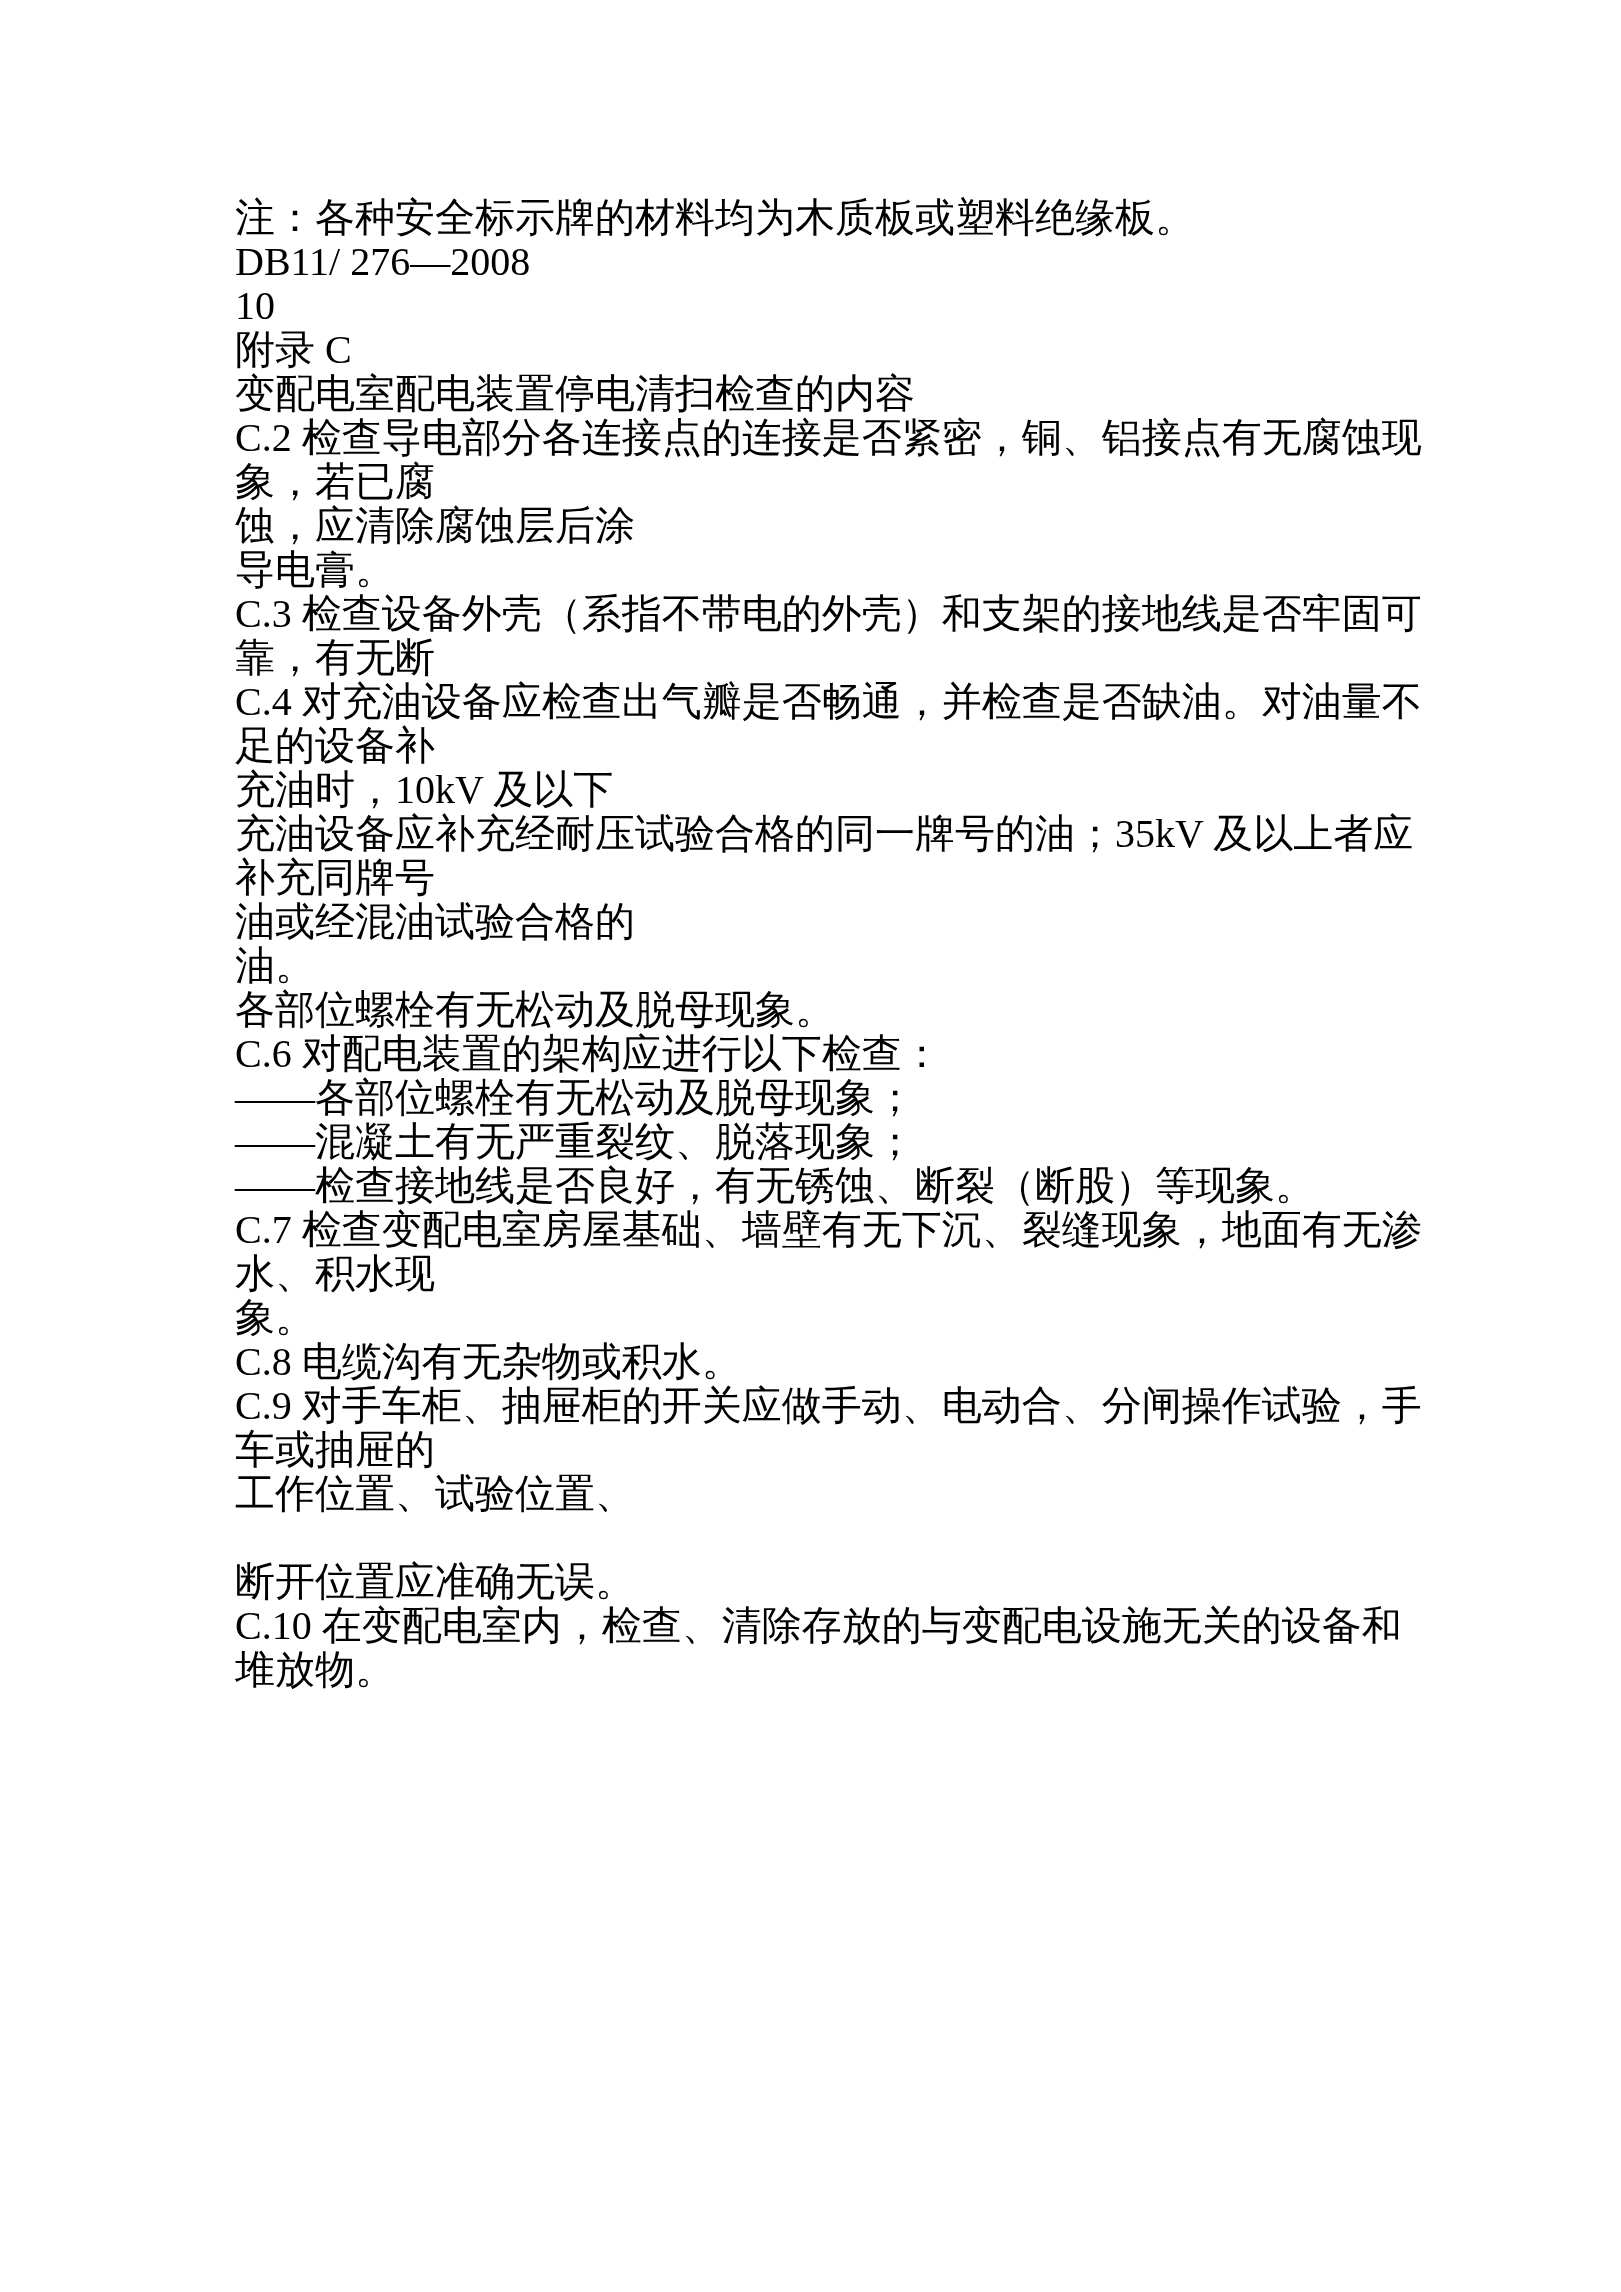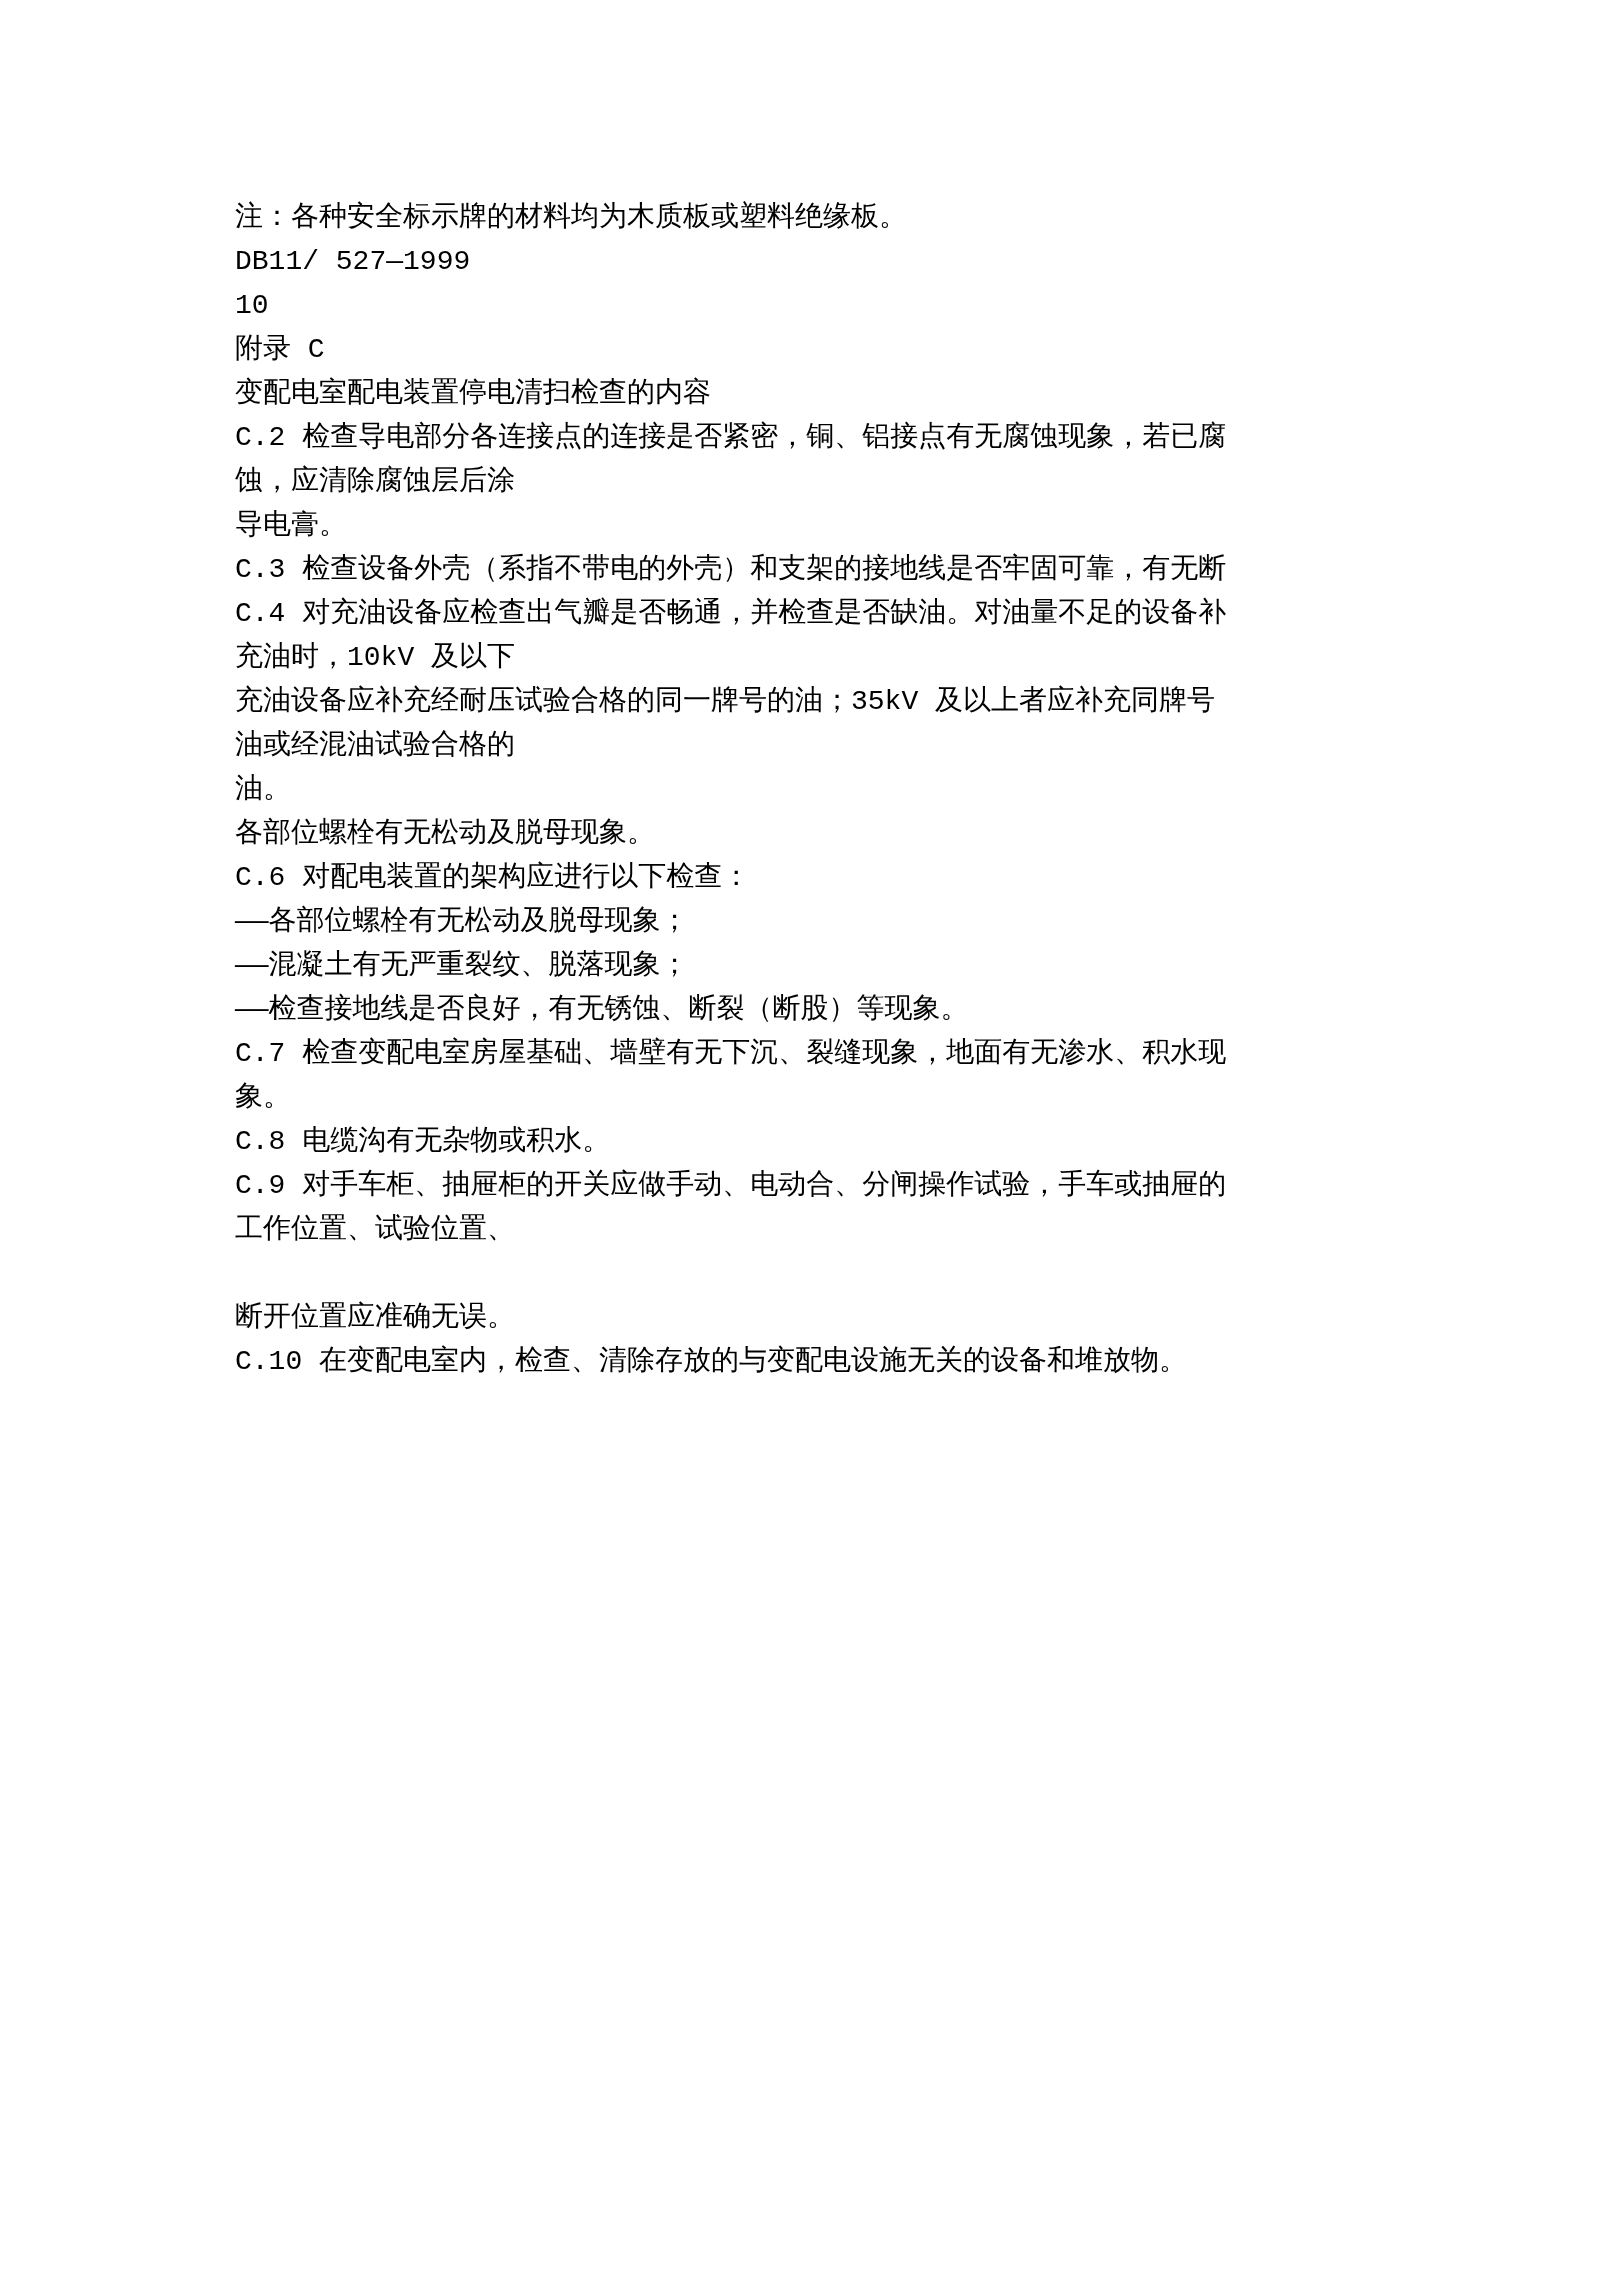--- a/index.html
+++ b/index.html
@@ -16,36 +16,36 @@
   }
   .text-block {
     position: absolute;
     left: 235px;
     top: 196px;
     width: 1206px;
   }
   .line {
     margin: 0;
     padding: 0;
-    font-family: Liberation Mono, monospace;
-    font-size: 28px;
+    font-family: Liberation Serif, serif;
+    font-size: 40px;
     line-height: 44px;
     color: #000000;
     white-space: pre-wrap;
     min-height: 44px;
     word-break: break-all;
   }
 </style>
 </head>
 <body>
 
 <div class="page">
   <div class="text-block" id="text-block">
       <p class="line">注：各种安全标示牌的材料均为木质板或塑料绝缘板。</p>
-      <p class="line">DB11/ 527—1999</p>
+      <p class="line">DB11/ 276—2008</p>
       <p class="line">10</p>
       <p class="line">附录 C</p>
       <p class="line">变配电室配电装置停电清扫检查的内容</p>
       <p class="line">C.2 检查导电部分各连接点的连接是否紧密，铜、铝接点有无腐蚀现象，若已腐</p>
       <p class="line">蚀，应清除腐蚀层后涂</p>
       <p class="line">导电膏。</p>
       <p class="line">C.3 检查设备外壳（系指不带电的外壳）和支架的接地线是否牢固可靠，有无断</p>
       <p class="line">C.4 对充油设备应检查出气瓣是否畅通，并检查是否缺油。对油量不足的设备补</p>
       <p class="line">充油时，10kV 及以下</p>
       <p class="line">充油设备应补充经耐压试验合格的同一牌号的油；35kV 及以上者应补充同牌号</p>

